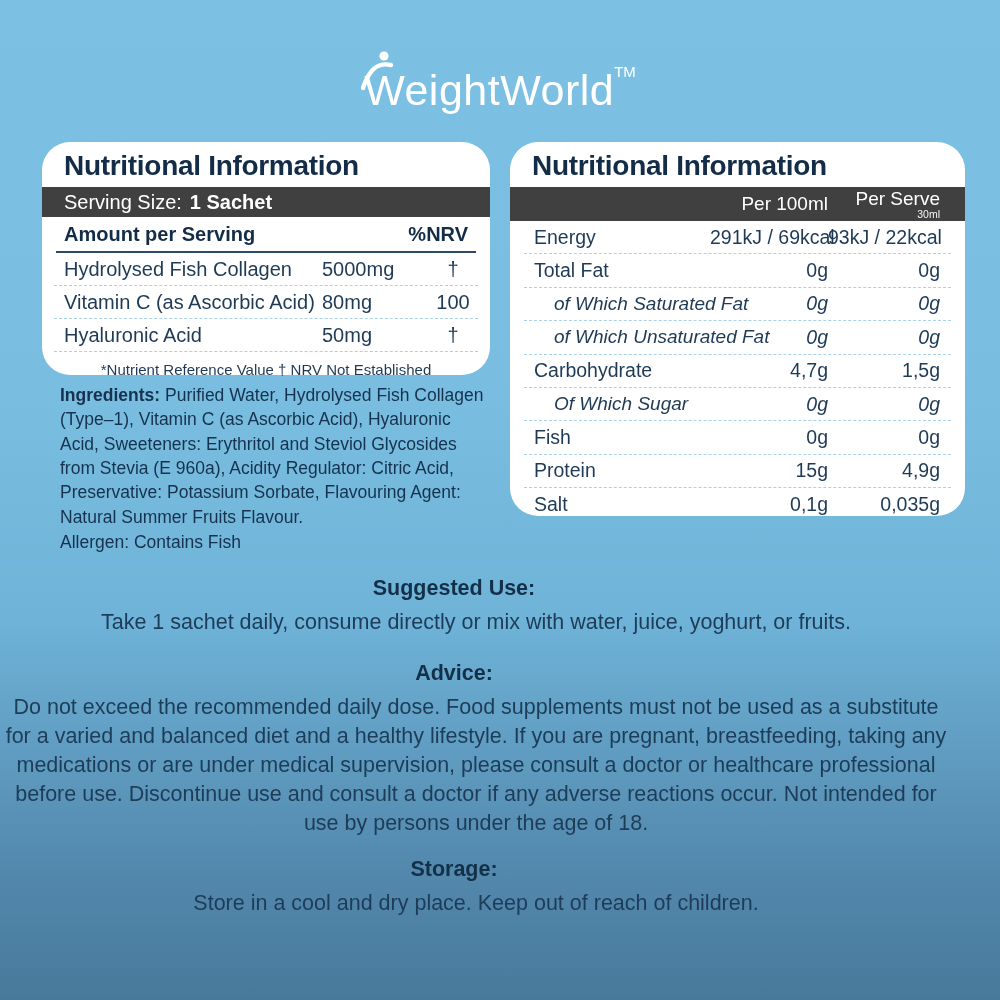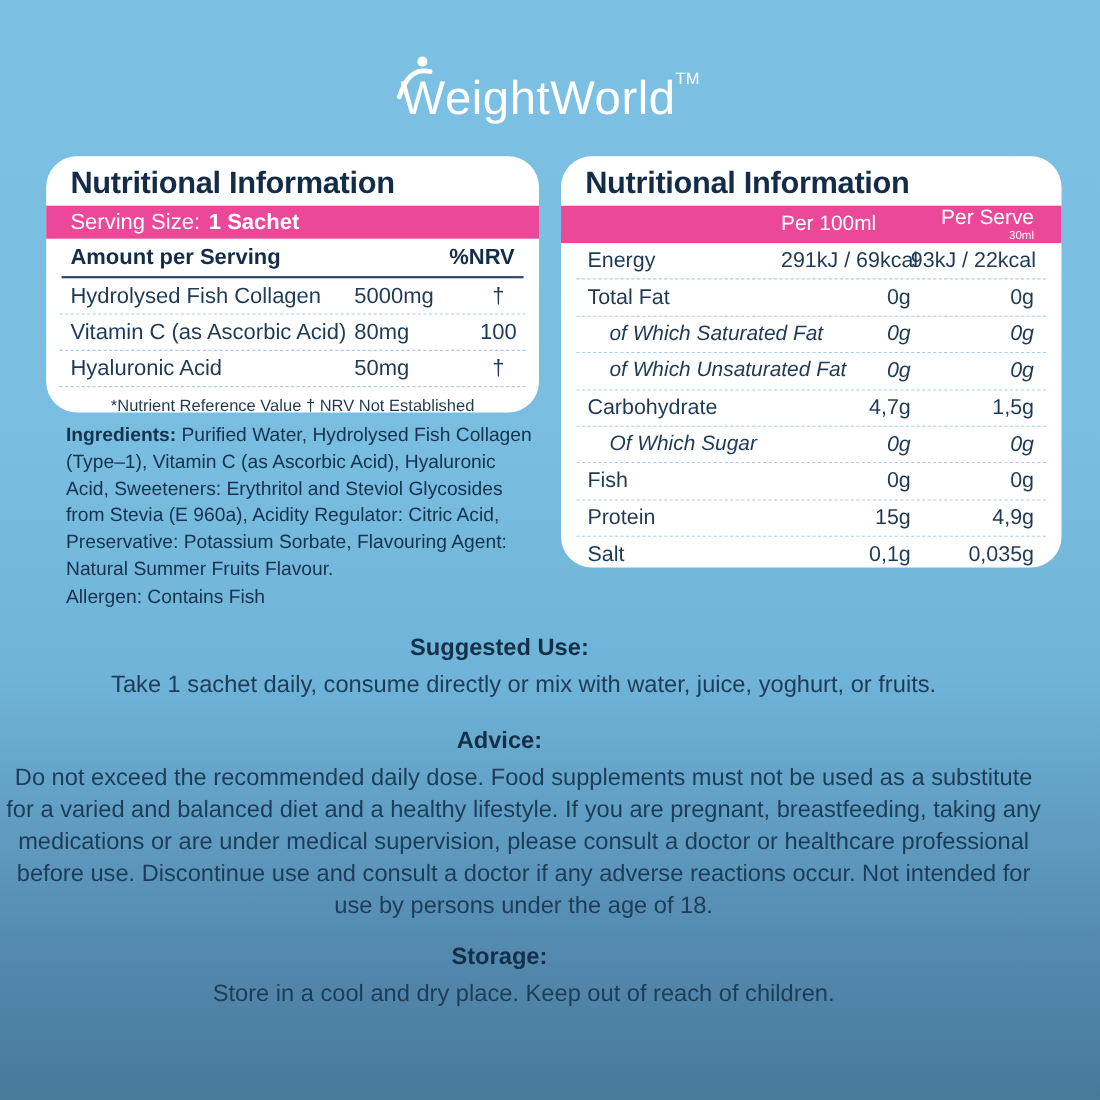--- a/index.html
+++ b/index.html
@@ -11,25 +11,25 @@
   
   .logo-wrap{position:absolute;top:52px;left:0;width:1000px;display:flex;justify-content:center;}
   .logo{position:relative;color:#fff;font-size:43px;letter-spacing:.5px;line-height:1;padding-top:12px;}
   .logo sup{font-size:15px;vertical-align:28px;letter-spacing:0;}
   .logo svg{position:absolute;left:-7px;top:-6px;}
   
   .card{position:absolute;background:#fff;border-radius:28px;color:#1e3a55;}
   .card-left{left:42px;top:142px;width:448px;height:233px;}
   .card-right{left:510px;top:142px;width:455px;height:374px;}
   .card-title{font-size:28px;font-weight:bold;color:#132c47;padding:8px 22px 5px 22px;letter-spacing:-.3px;}
-  .band{background:#ec4899;color:#fff;}
+  .band{background:#404040;color:#fff;}
   .band-left{height:30px;display:flex;align-items:center;gap:8px;padding:0 22px;font-size:20px;}
   .band-left .bold{font-weight:bold;}
   .band-right{height:34px;display:grid;grid-template-columns:minmax(0,1fr) 118px 112px;align-items:center;padding:0 25px 0 24px;}
-  .band-right .c1{grid-column:2;text-align:left;font-size:19px;}
+  .band-right .c1{grid-column:2;text-align:right;font-size:19px;}
   .band-right .c2{grid-column:3;display:flex;flex-direction:column;align-items:flex-end;line-height:1;}
   .band-right .c2 .big{font-size:19px;}
   .band-right .c2 .small{font-size:10.5px;margin-top:1px;opacity:.95;}
   .lheader{display:flex;justify-content:space-between;align-items:center;height:34px;margin:0 14px;padding:0 8px;
            font-size:20px;font-weight:bold;color:#132c47;border-bottom:2px solid #2b4a67;}
   .lrow{display:grid;grid-template-columns:minmax(0,1fr) 108px 46px;align-items:center;height:32px;
         margin:0 12px;padding:0 2px 0 10px;font-size:20px;border-bottom:1.5px dashed #a9d1ea;}
   .lrow .amt{white-space:nowrap;}
   .lrow .nrv{text-align:center;white-space:nowrap;}
   .footnote{text-align:center;font-size:15px;color:#1e3a55;padding-top:9px;}

